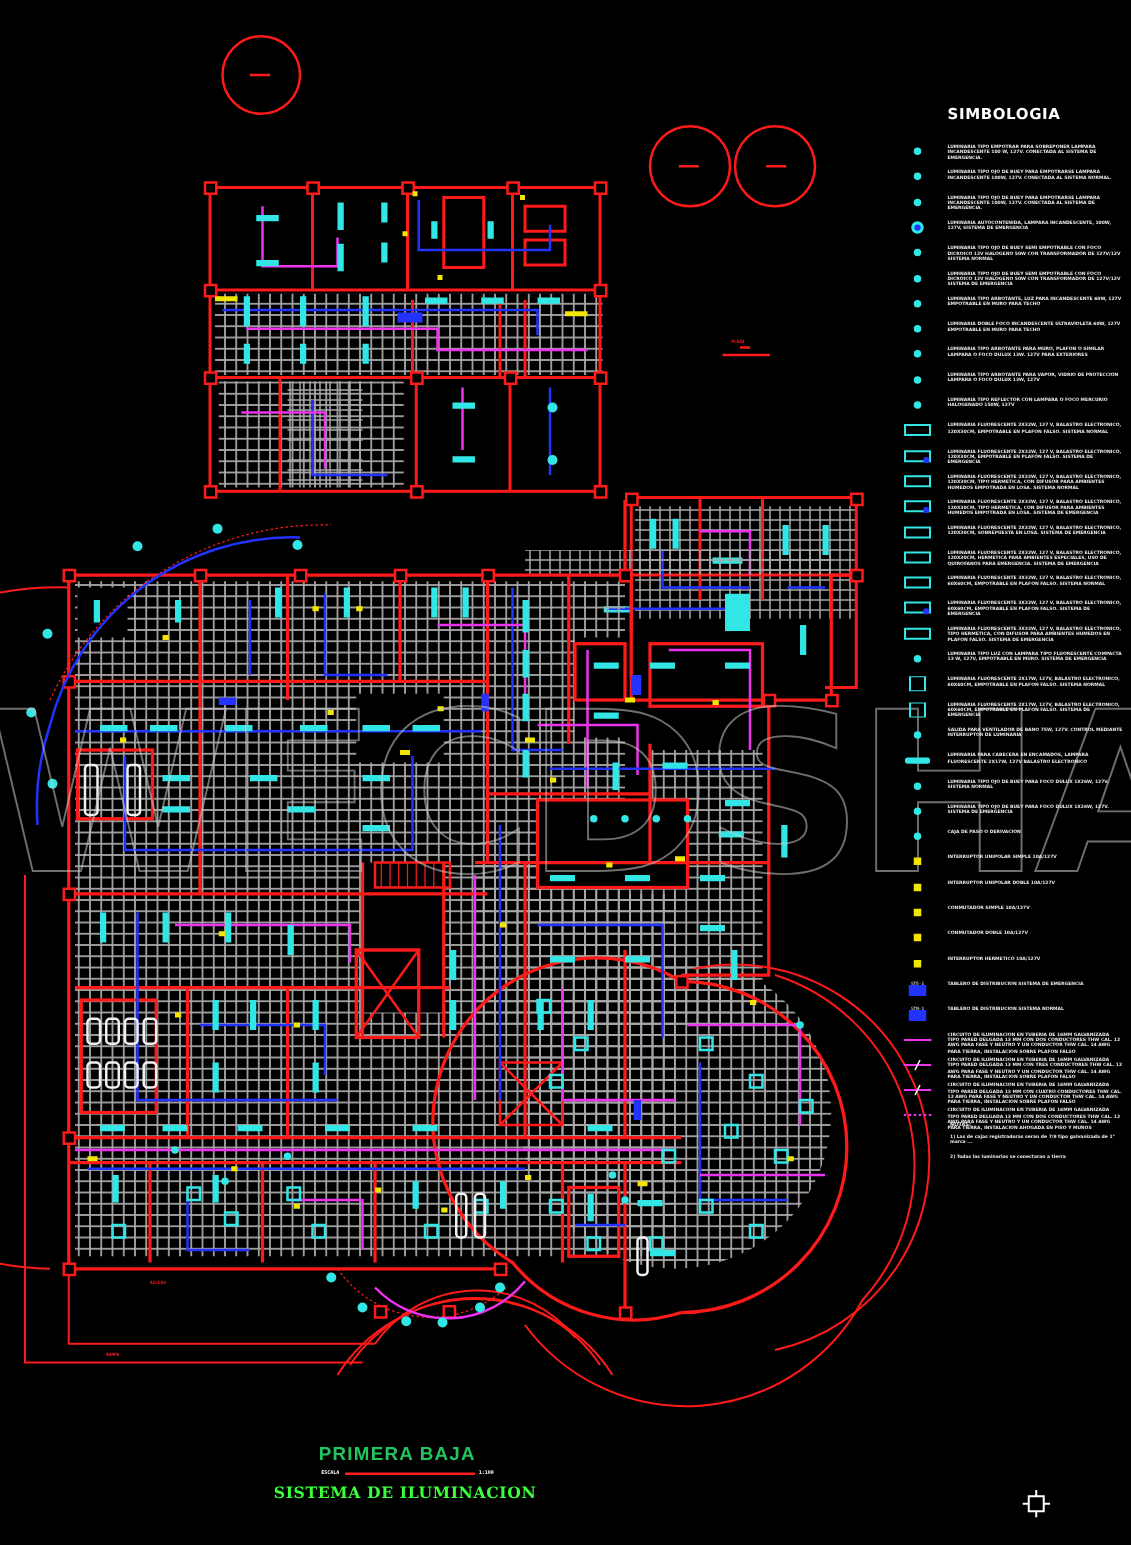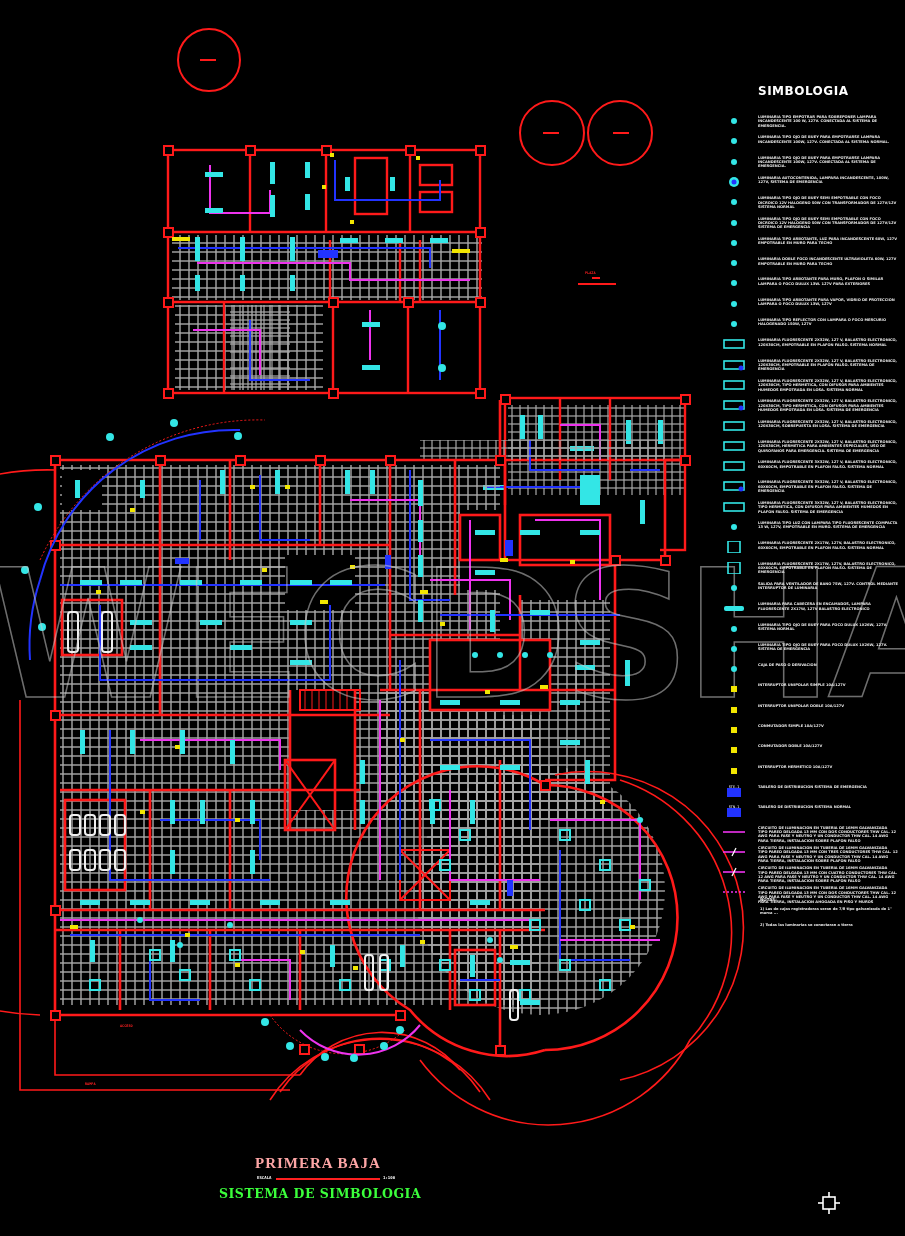--- a/index.html
+++ b/index.html
@@ -4,21 +4,21 @@
 <style>
   html,body{margin:0;padding:0;background:#000;}
   #canvas{position:relative;width:905px;height:1236px;background:#000;overflow:hidden;font-family:"DejaVu Sans Mono",monospace;}
   svg{position:absolute;left:0;top:0;}
   .legend-title{position:absolute;left:758px;top:84px;color:#ffffff;font-family:"DejaVu Sans",sans-serif;font-weight:bold;font-size:12px;letter-spacing:0.5px;}
   .leg-row{position:absolute;left:722px;width:180px;display:flex;align-items:flex-start;}
   .leg-sym{width:32px;height:12px;display:flex;justify-content:center;align-items:center;flex:0 0 32px;}
   .leg-text{color:#e8e8e8;font-size:3.6px;line-height:4.4px;font-family:"DejaVu Sans",sans-serif;font-weight:bold;width:140px;margin-left:4px;text-transform:uppercase;filter:blur(0.25px);}
   .notes-title{position:absolute;left:760px;top:897px;color:#e8e8e8;font-size:4px;font-weight:bold;font-family:"DejaVu Sans",sans-serif;}
   .note{position:absolute;left:760px;color:#e8e8e8;font-size:3.6px;line-height:4.4px;font-weight:bold;font-family:"DejaVu Sans",sans-serif;width:140px;}
-  .title1{position:absolute;left:255px;top:1155px;color:#fca5a5;font-family:Liberation Serif, serif;font-weight:bold;font-size:15px;letter-spacing:1px;}
+  .title1{position:absolute;left:255px;top:1155px;color:#22c55e;font-family:Liberation Sans, sans-serif;font-weight:bold;font-size:15px;letter-spacing:1px;}
   .title2{position:absolute;left:219px;top:1186px;color:#3bff3b;font-family:"DejaVu Serif",serif;font-weight:bold;font-size:12.5px;letter-spacing:0.5px;}
   .scale-l{position:absolute;left:257px;top:1175px;color:#fff;font-size:4px;font-weight:bold;}
   .scale-r{position:absolute;left:383px;top:1175px;color:#fff;font-size:4px;font-weight:bold;}
   .scale-bar{position:absolute;left:276px;top:1178px;width:104px;height:2px;background:#ff2020;}
   .watermark{position:absolute;left:-10px;top:532px;font-family:"DejaVu Sans",sans-serif;font-size:178px;font-weight:bold;color:transparent;-webkit-text-stroke:1.5px rgba(200,200,200,0.55);letter-spacing:-6px;white-space:nowrap;pointer-events:none;}
   .ucs{position:absolute;left:818px;top:1192px;width:22px;height:22px;}
   .sm-label{position:absolute;color:#ff2020;font-size:3.5px;font-weight:bold;}
 </style>
 </head>
 <body>
@@ -814,21 +814,21 @@
     </div>
 
   <div class="notes-title">NOTAS:</div>
   <div class="note" style="top:907px;">1) Las de cajas registradoras seran de 7/8 tipo galvanizada de 1" marca ...</div>
   <div class="note" style="top:923px;">2) Todas las luminarias se conectaran a tierra</div>
 
   <div class="title1">PRIMERA BAJA</div>
   <div class="scale-l">ESCALA</div>
   <div class="scale-bar"></div>
   <div class="scale-r">1:100</div>
-  <div class="title2">SISTEMA DE SIMBOLOGIA</div>
+  <div class="title2">SISTEMA DE ILUMINACION</div>
 
   <svg class="ucs" viewBox="0 0 22 22">
     <rect x="5" y="5" width="12" height="12" fill="none" stroke="#fff" stroke-width="1.6"></rect>
     <line x1="11" y1="0" x2="11" y2="5" stroke="#fff" stroke-width="1.6"></line>
     <line x1="11" y1="17" x2="11" y2="22" stroke="#fff" stroke-width="1.6"></line>
     <line x1="0" y1="11" x2="5" y2="11" stroke="#fff" stroke-width="1.6"></line>
     <line x1="17" y1="11" x2="22" y2="11" stroke="#fff" stroke-width="1.6"></line>
   </svg>
 </div>
 

